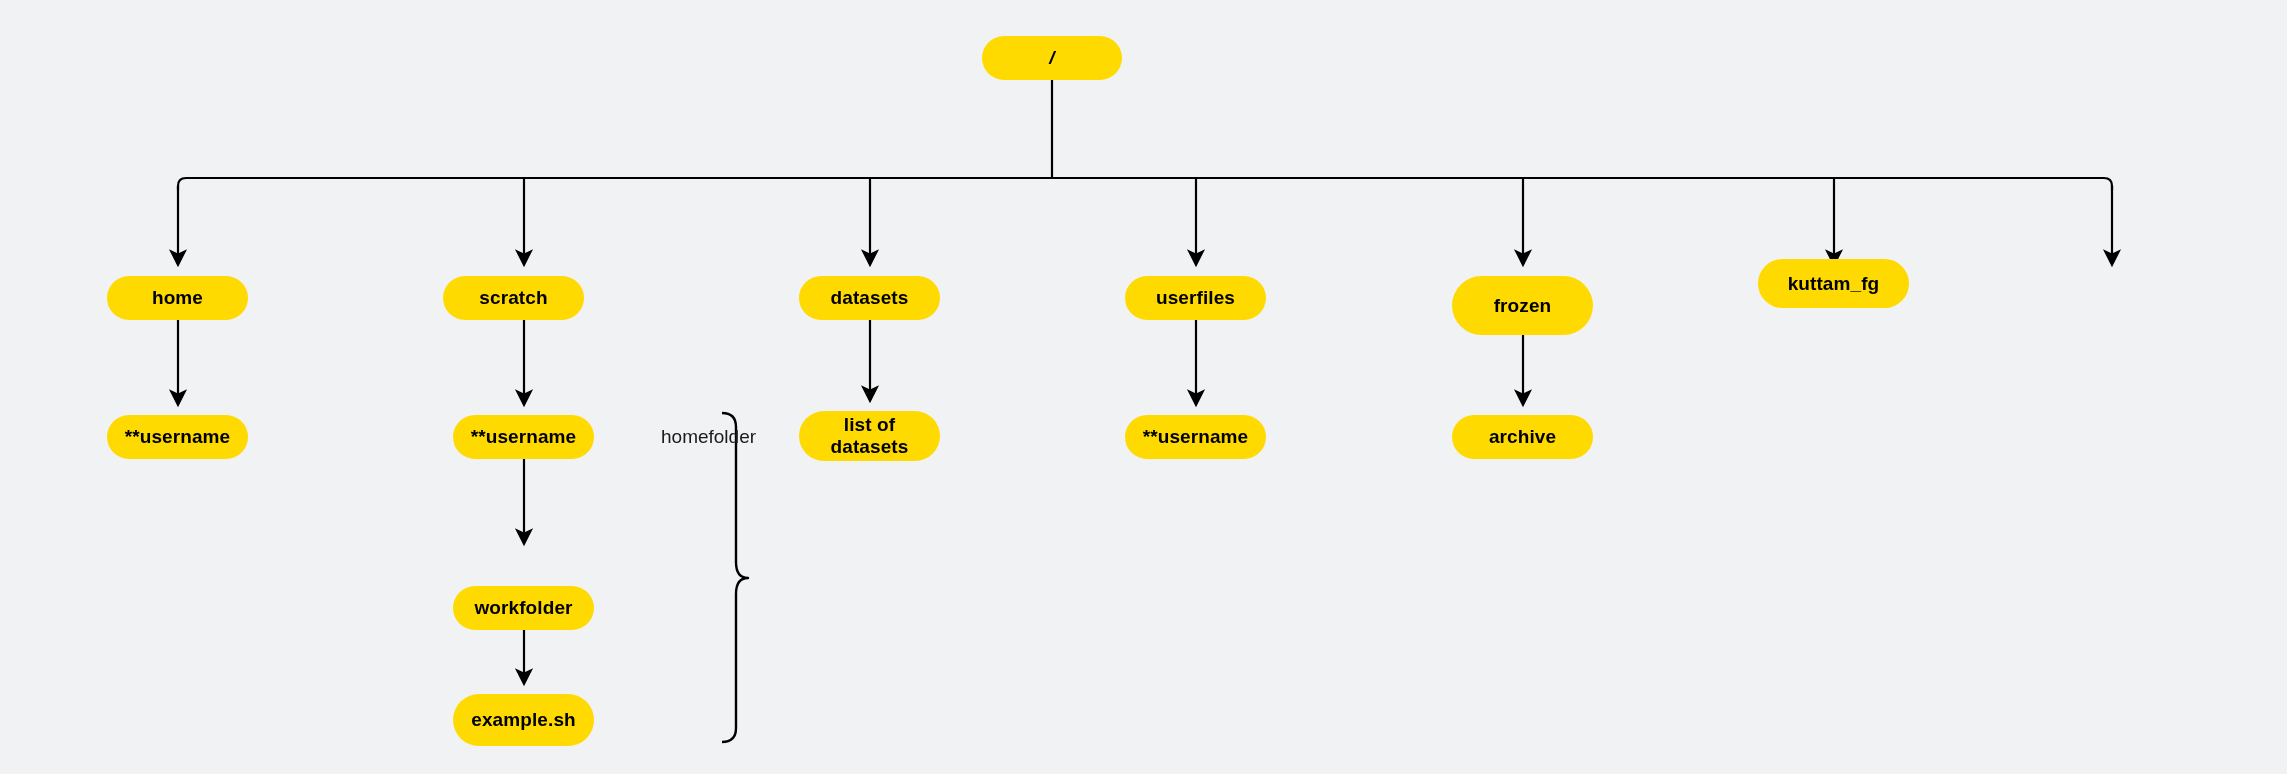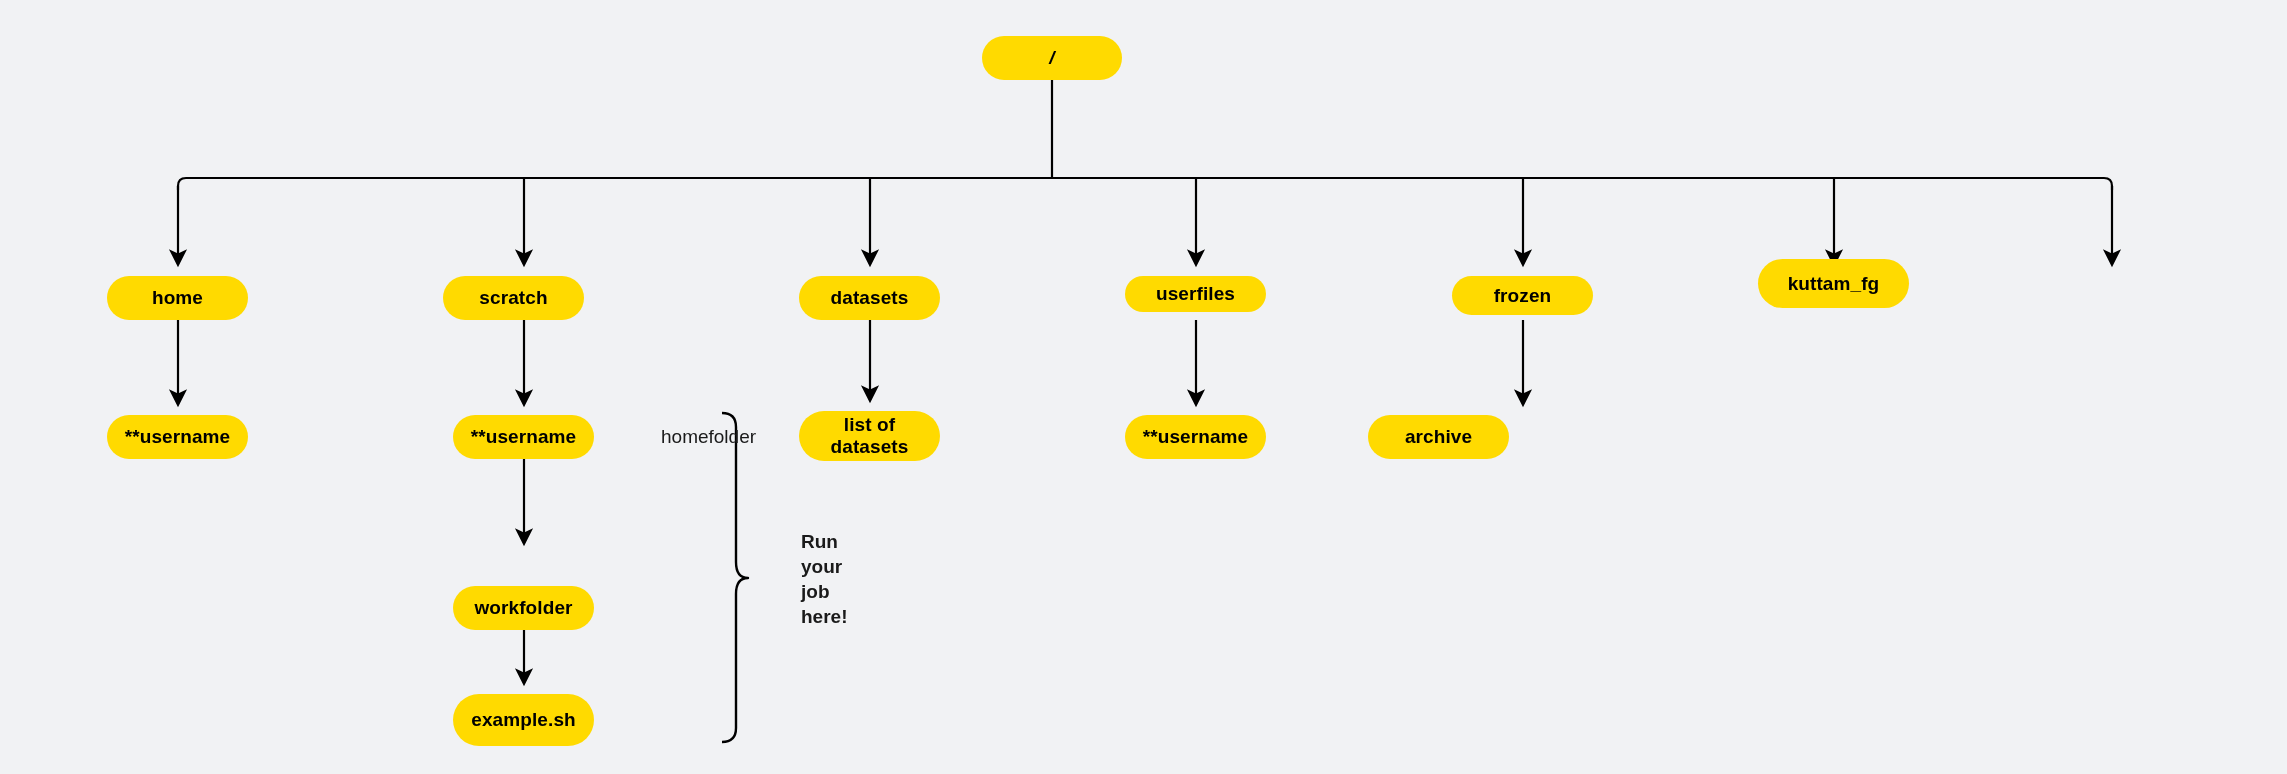--- a/index.html
+++ b/index.html
@@ -95,33 +95,29 @@
                L 736 728
                Q 736 742 722 742" stroke-width="2.4" stroke-linejoin="round"></path>
     </g>
   </svg>
 
   <div class="node" style="left:1052px;top:36px;width:140px;height:44px;transform:translateX(-70px);font-style:italic;">/</div>
 
   <div class="node" style="left:107px;top:276px;width:141px;height:44px;">home</div>
   <div class="node" style="left:443px;top:276px;width:141px;height:44px;">scratch</div>
   <div class="node" style="left:799px;top:276px;width:141px;height:44px;">datasets</div>
-  <div class="node" style="left:1125px;top:276px;width:141px;height:36px;">userfiles</div>
-  <div class="node" style="left:1452px;top:276px;width:141px;height:39px;">frozen</div>
+  <div class="node" style="left:1125px;top:276px;width:141px;height:44px;">userfiles</div>
+  <div class="node" style="left:1452px;top:276px;width:141px;height:59px;">frozen</div>
   <div class="node" style="left:1758px;top:259px;width:151px;height:49px;">kuttam_fg</div>
 
   <div class="node" style="left:107px;top:415px;width:141px;height:44px;">**username</div>
   <div class="node" style="left:453px;top:415px;width:141px;height:44px;">**username</div>
   <div class="node" style="left:799px;top:411px;width:141px;height:50px;">list of
 datasets</div>
   <div class="node" style="left:1125px;top:415px;width:141px;height:44px;">**username</div>
-  <div class="node" style="left:1368px;top:415px;width:141px;height:44px;">archive</div>
+  <div class="node" style="left:1452px;top:415px;width:141px;height:44px;">archive</div>
 
   <div class="node" style="left:453px;top:554px;width:141px;height:44px;margin-top:32px;">workfolder</div>
   <div class="node" style="left:453px;top:694px;width:141px;height:52px;">example.sh</div>
 
   <div class="note" style="left:617px;top:424px;width:130px;">homefolder</div>
-  <div class="note bold" style="left:757px;top:529px;width:90px;">Run
-your
-job
-here!</div>
 
 </div>
 
 </body></html>

